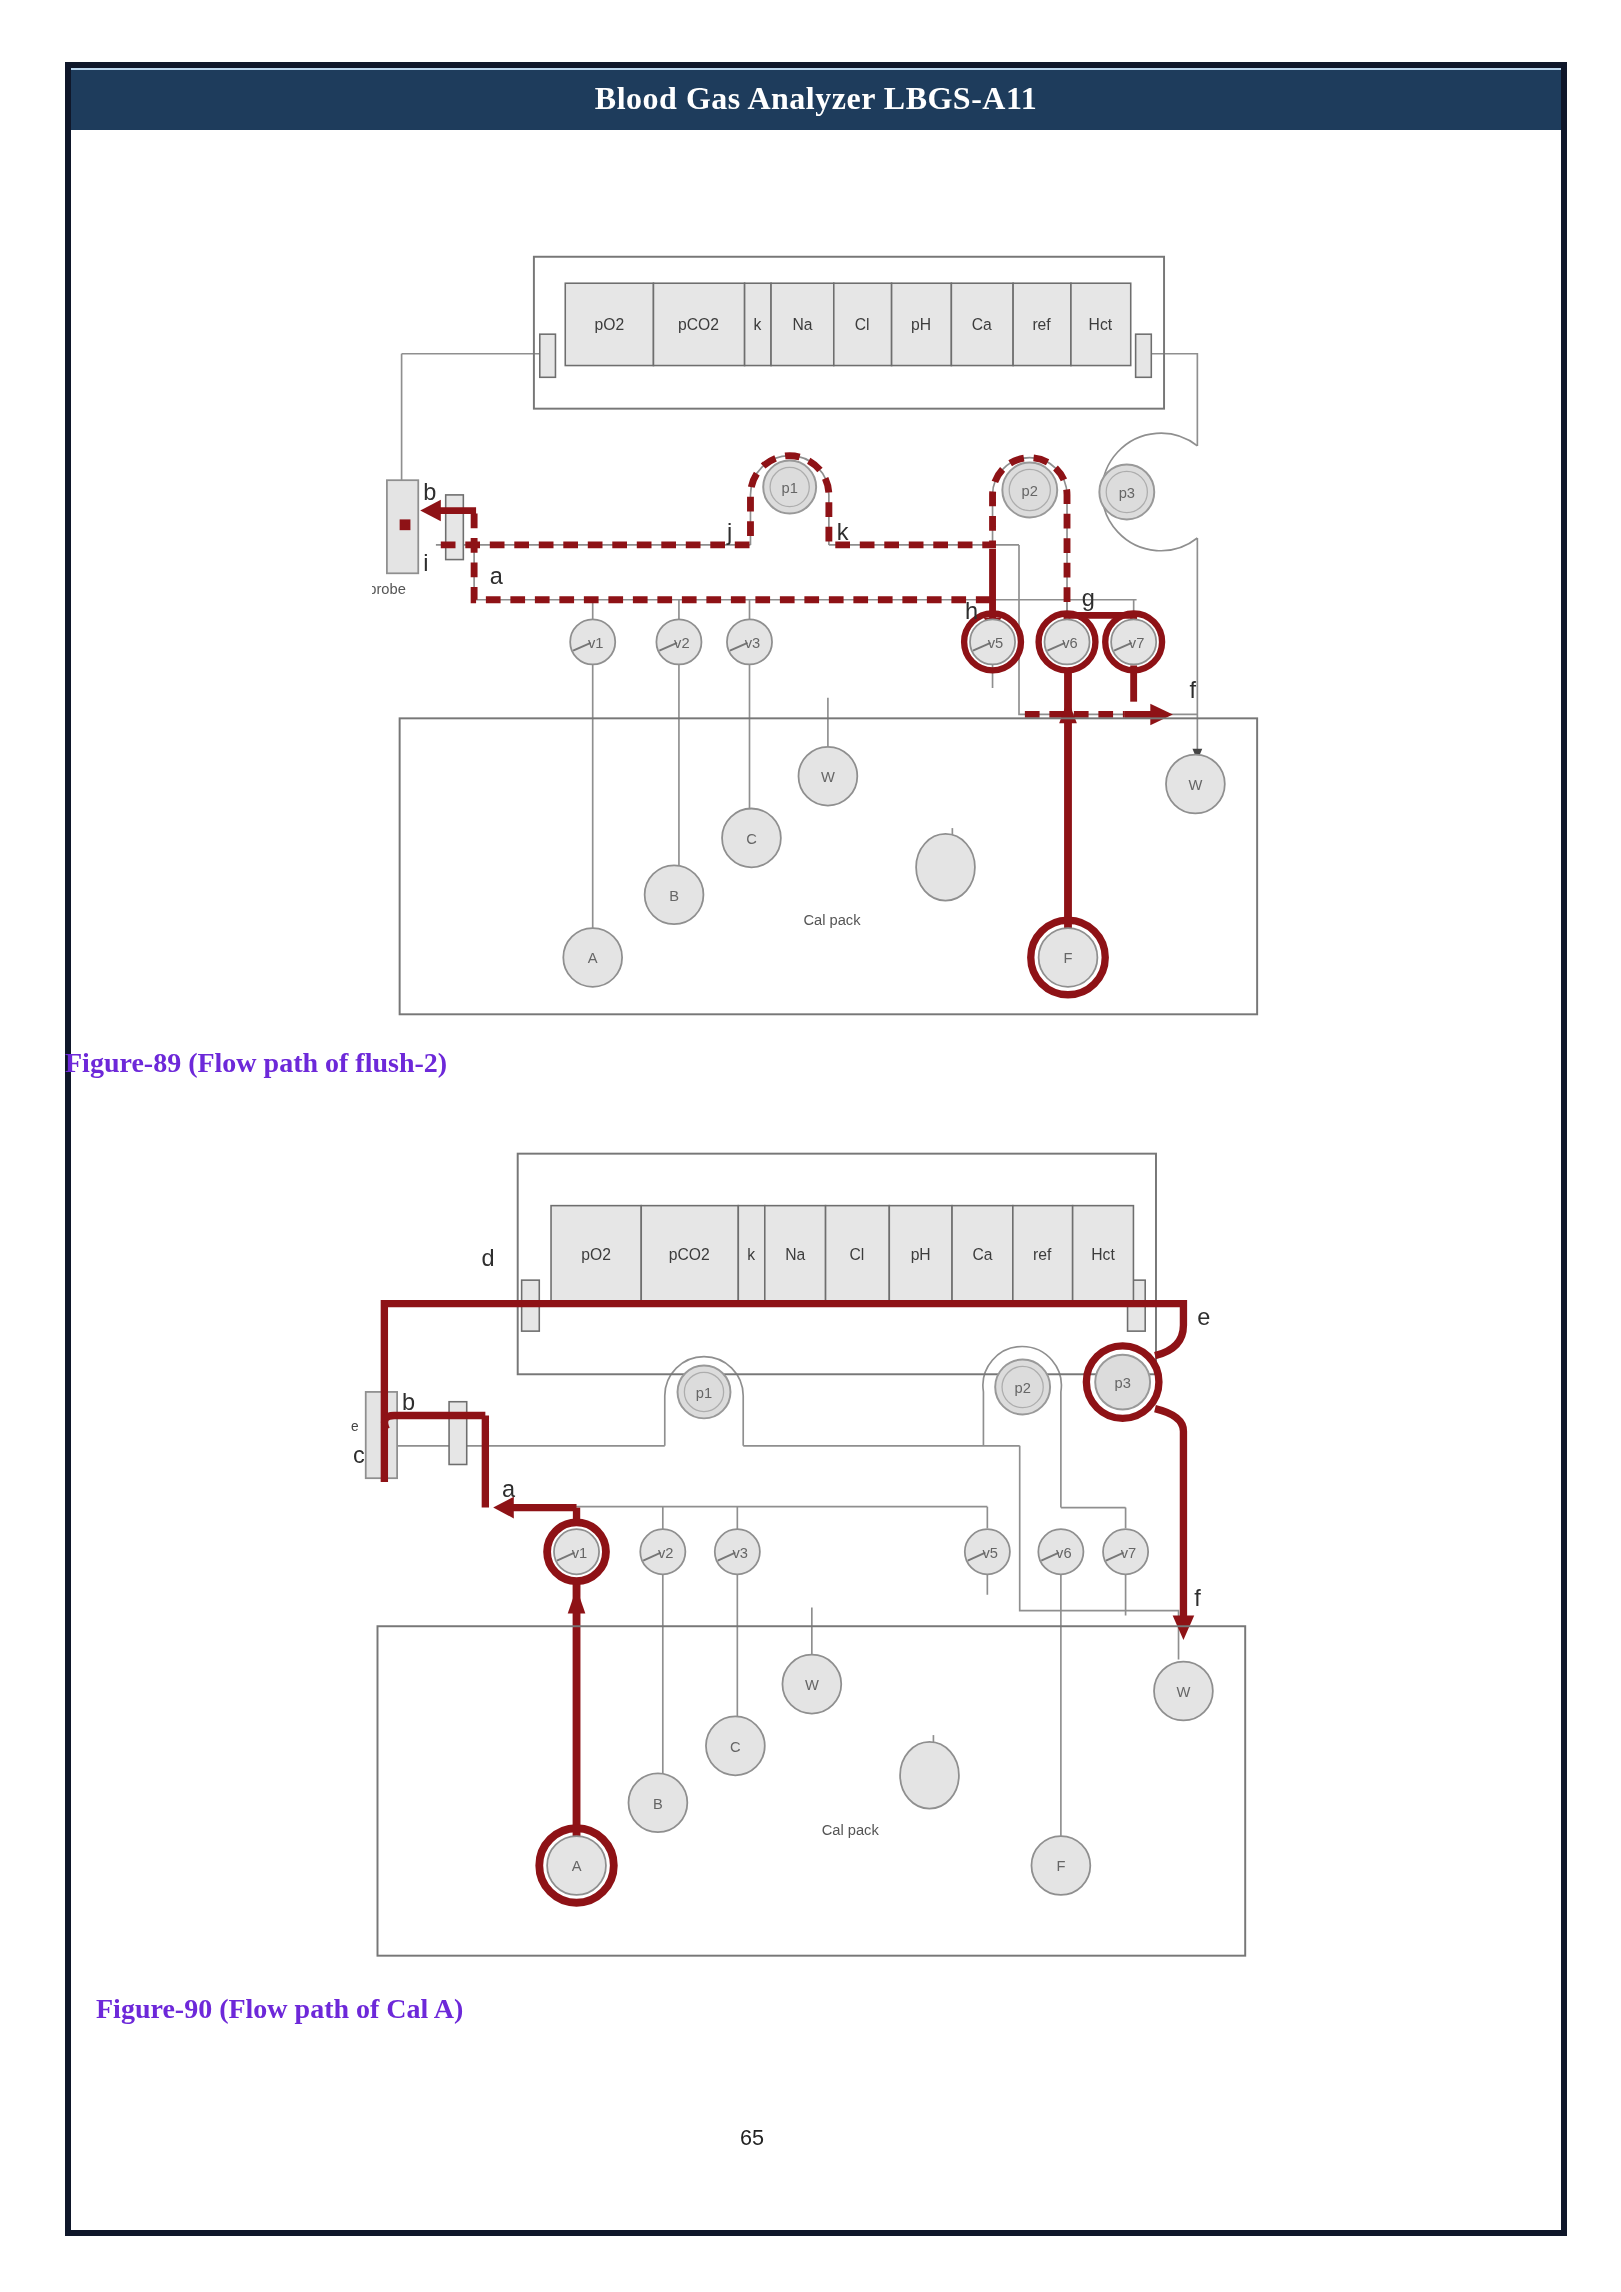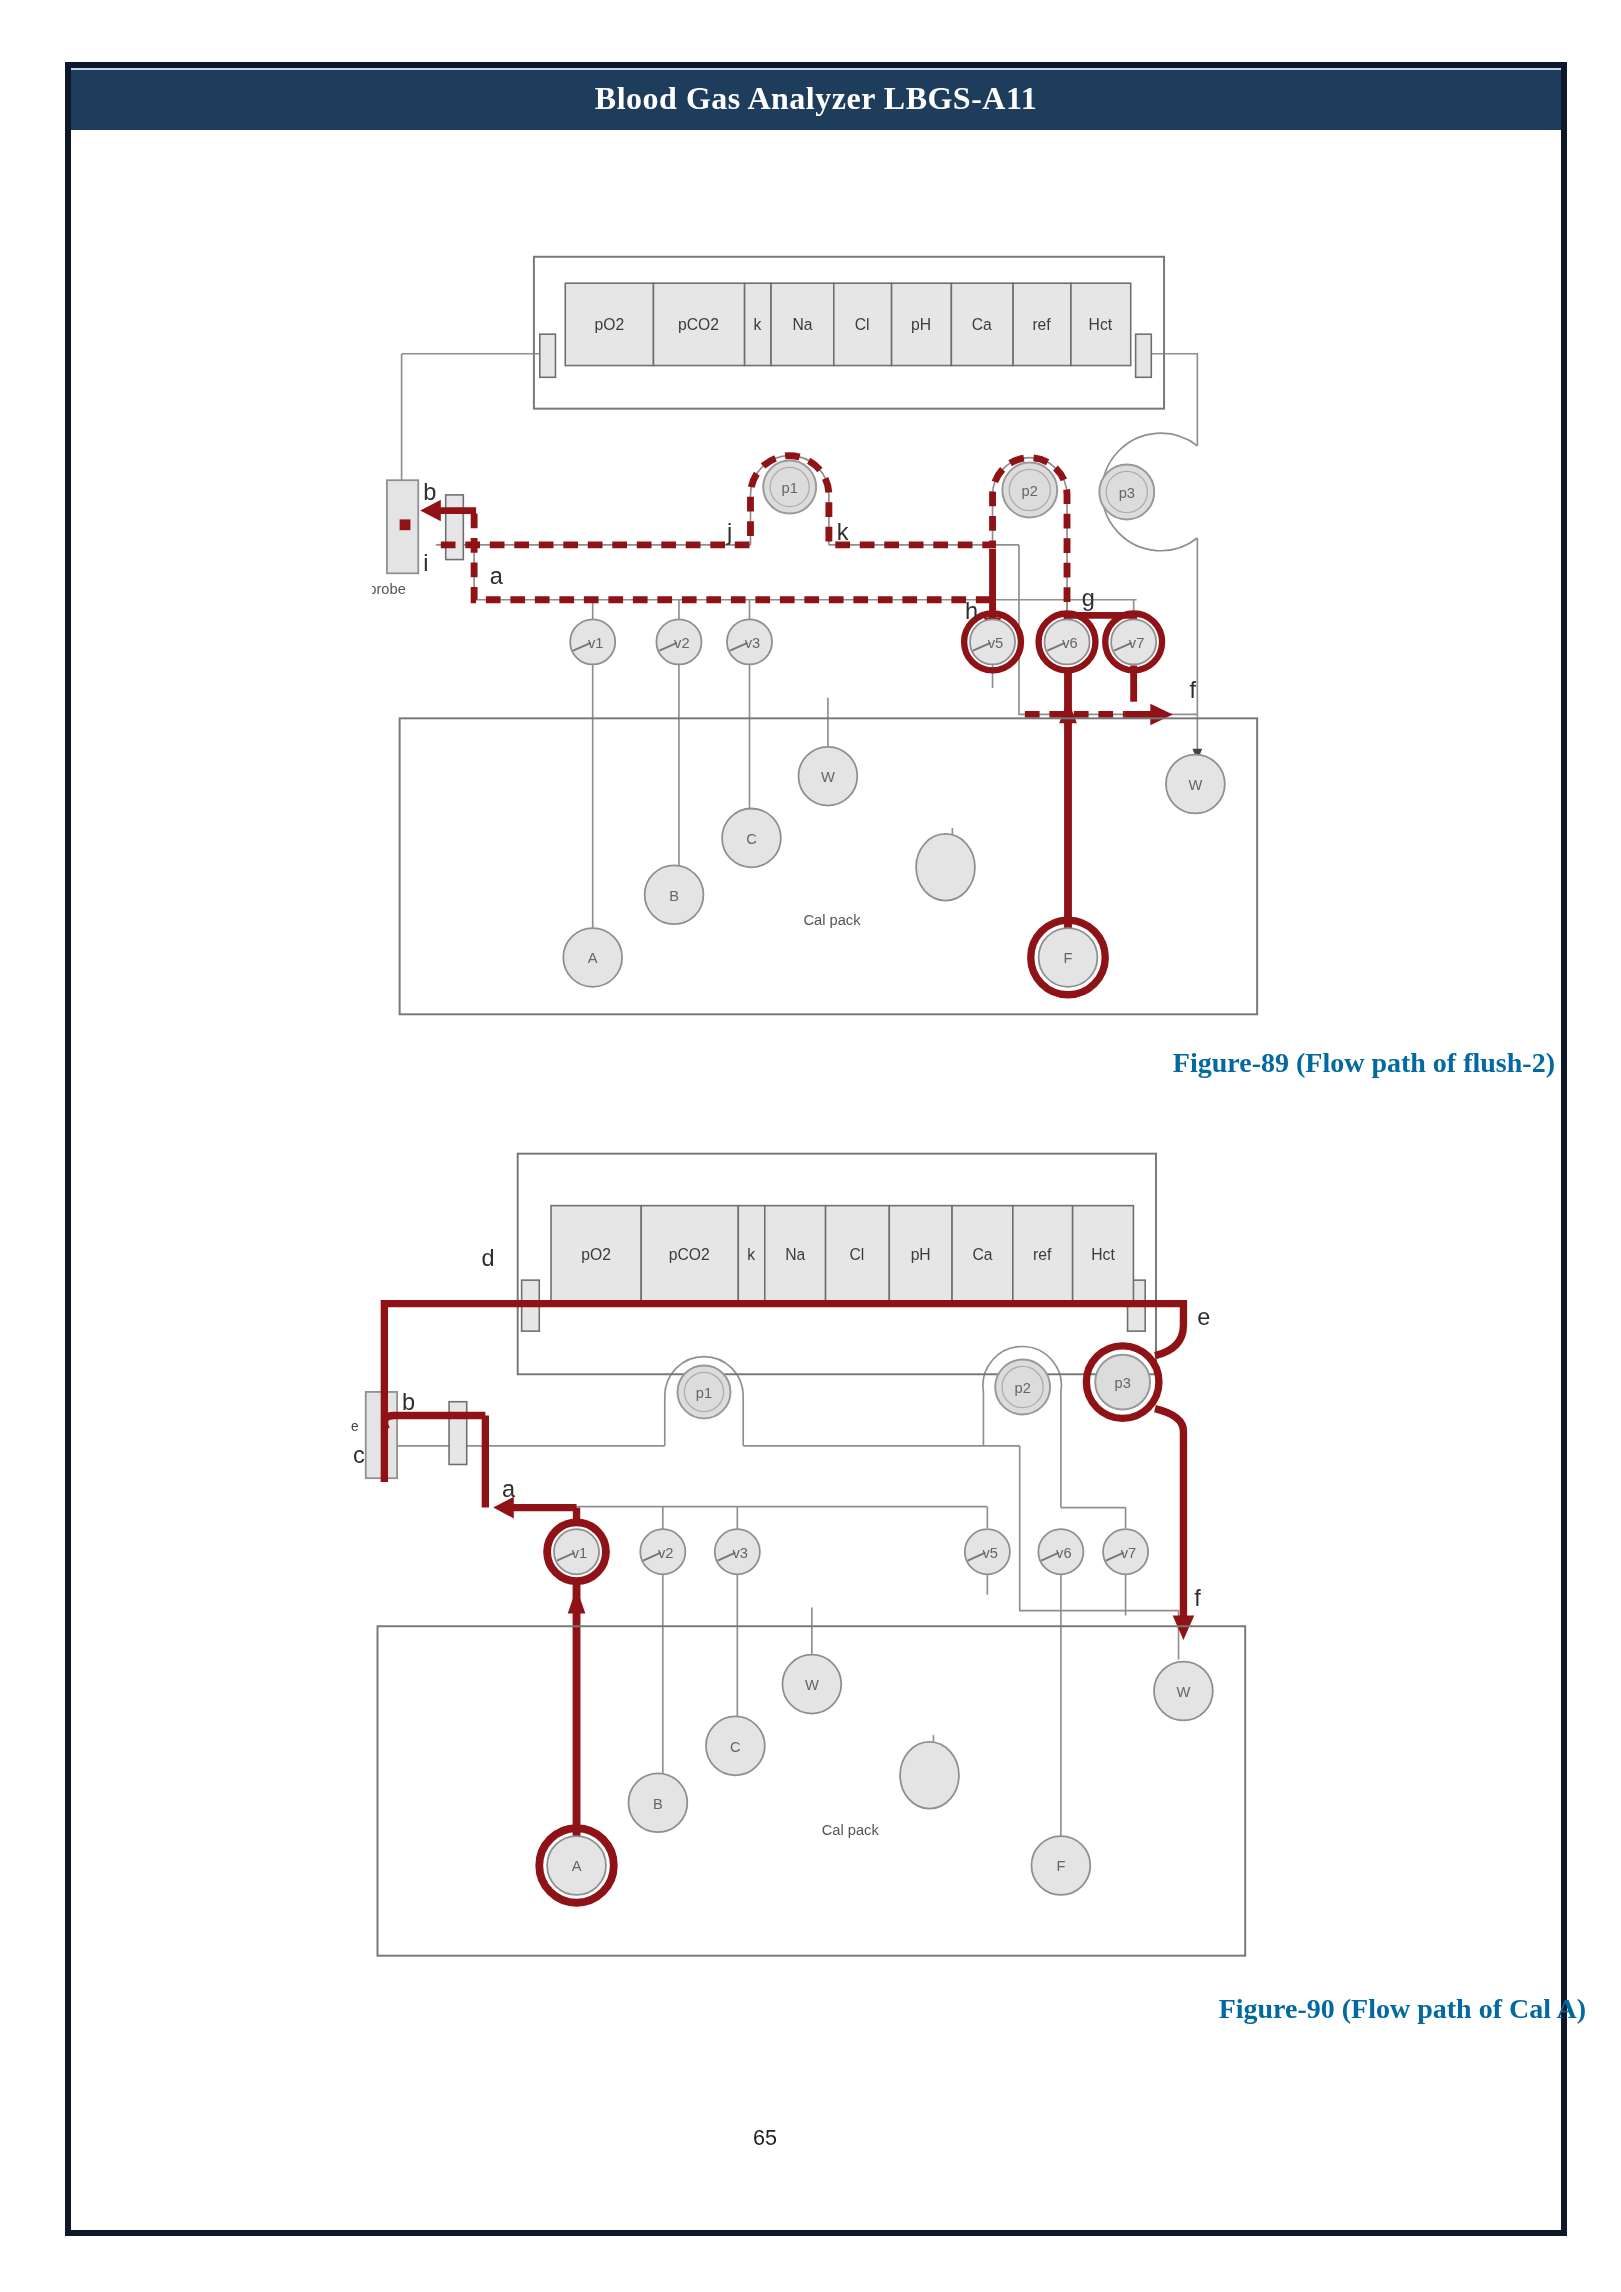--- a/index.html
+++ b/index.html
@@ -5,26 +5,26 @@
   html,body{margin:0;padding:0;background:#ffffff;}
   #page{position:relative;width:1621px;height:2293px;background:#ffffff;overflow:hidden;
         font-family:"Liberation Sans", sans-serif;}
   #frame{position:absolute;left:65px;top:62px;width:1490px;height:2162px;
          border:6px solid #0f172a;background:#ffffff;}
   #header-bar{position:absolute;left:0;top:0;width:100%;height:62px;background:#1e3c5c;
               border-top:2.9px solid #b9d5ec;box-sizing:border-box;}
   #header-title{width:100%;text-align:center;line-height:57px;color:#ffffff;
                 font-family:"Liberation Serif", serif;font-weight:bold;font-size:32px;
                 letter-spacing:0.5px;}
-  .caption{position:absolute;left:65px;width:1490px;text-align:right;
-           font-family:"Liberation Serif", serif;font-weight:bold;font-size:28px;color:#0369a1;}
+  .caption{position:absolute;left:65px;width:1490px;text-align:left;
+           font-family:"Liberation Serif", serif;font-weight:bold;font-size:28px;color:#6d28d9;}
   #caption-89{top:1047px;}
   #caption-90{top:1993px;padding-left:31px;}
   #page-number{position:absolute;left:0;top:2125px;width:1504px;text-align:center;
-               font-size:21.6px;color:#222;padding-left:13px;}
+               font-size:21.6px;color:#222;}
   svg{position:absolute;}
   svg text{font-family:"Liberation Sans", sans-serif;}
   .tube{stroke:#8f8f8f;stroke-width:1.7;fill:none;}
   .boxline{stroke:#777;stroke-width:2;fill:none;}
   .cell{fill:#e6e6e6;stroke:#6e6e6e;stroke-width:1.6;}
   .cell-label{font-size:16px;fill:#3c3c3c;text-anchor:middle;}
   .node{fill:#e4e4e4;stroke:#8f8f8f;stroke-width:1.8;}
   .pump{fill:#dcdcdc;stroke:#999;stroke-width:2;}
   .pump-inner{fill:none;stroke:#adadad;stroke-width:1.3;}
   .node-label{font-size:15px;fill:#666;text-anchor:middle;}

